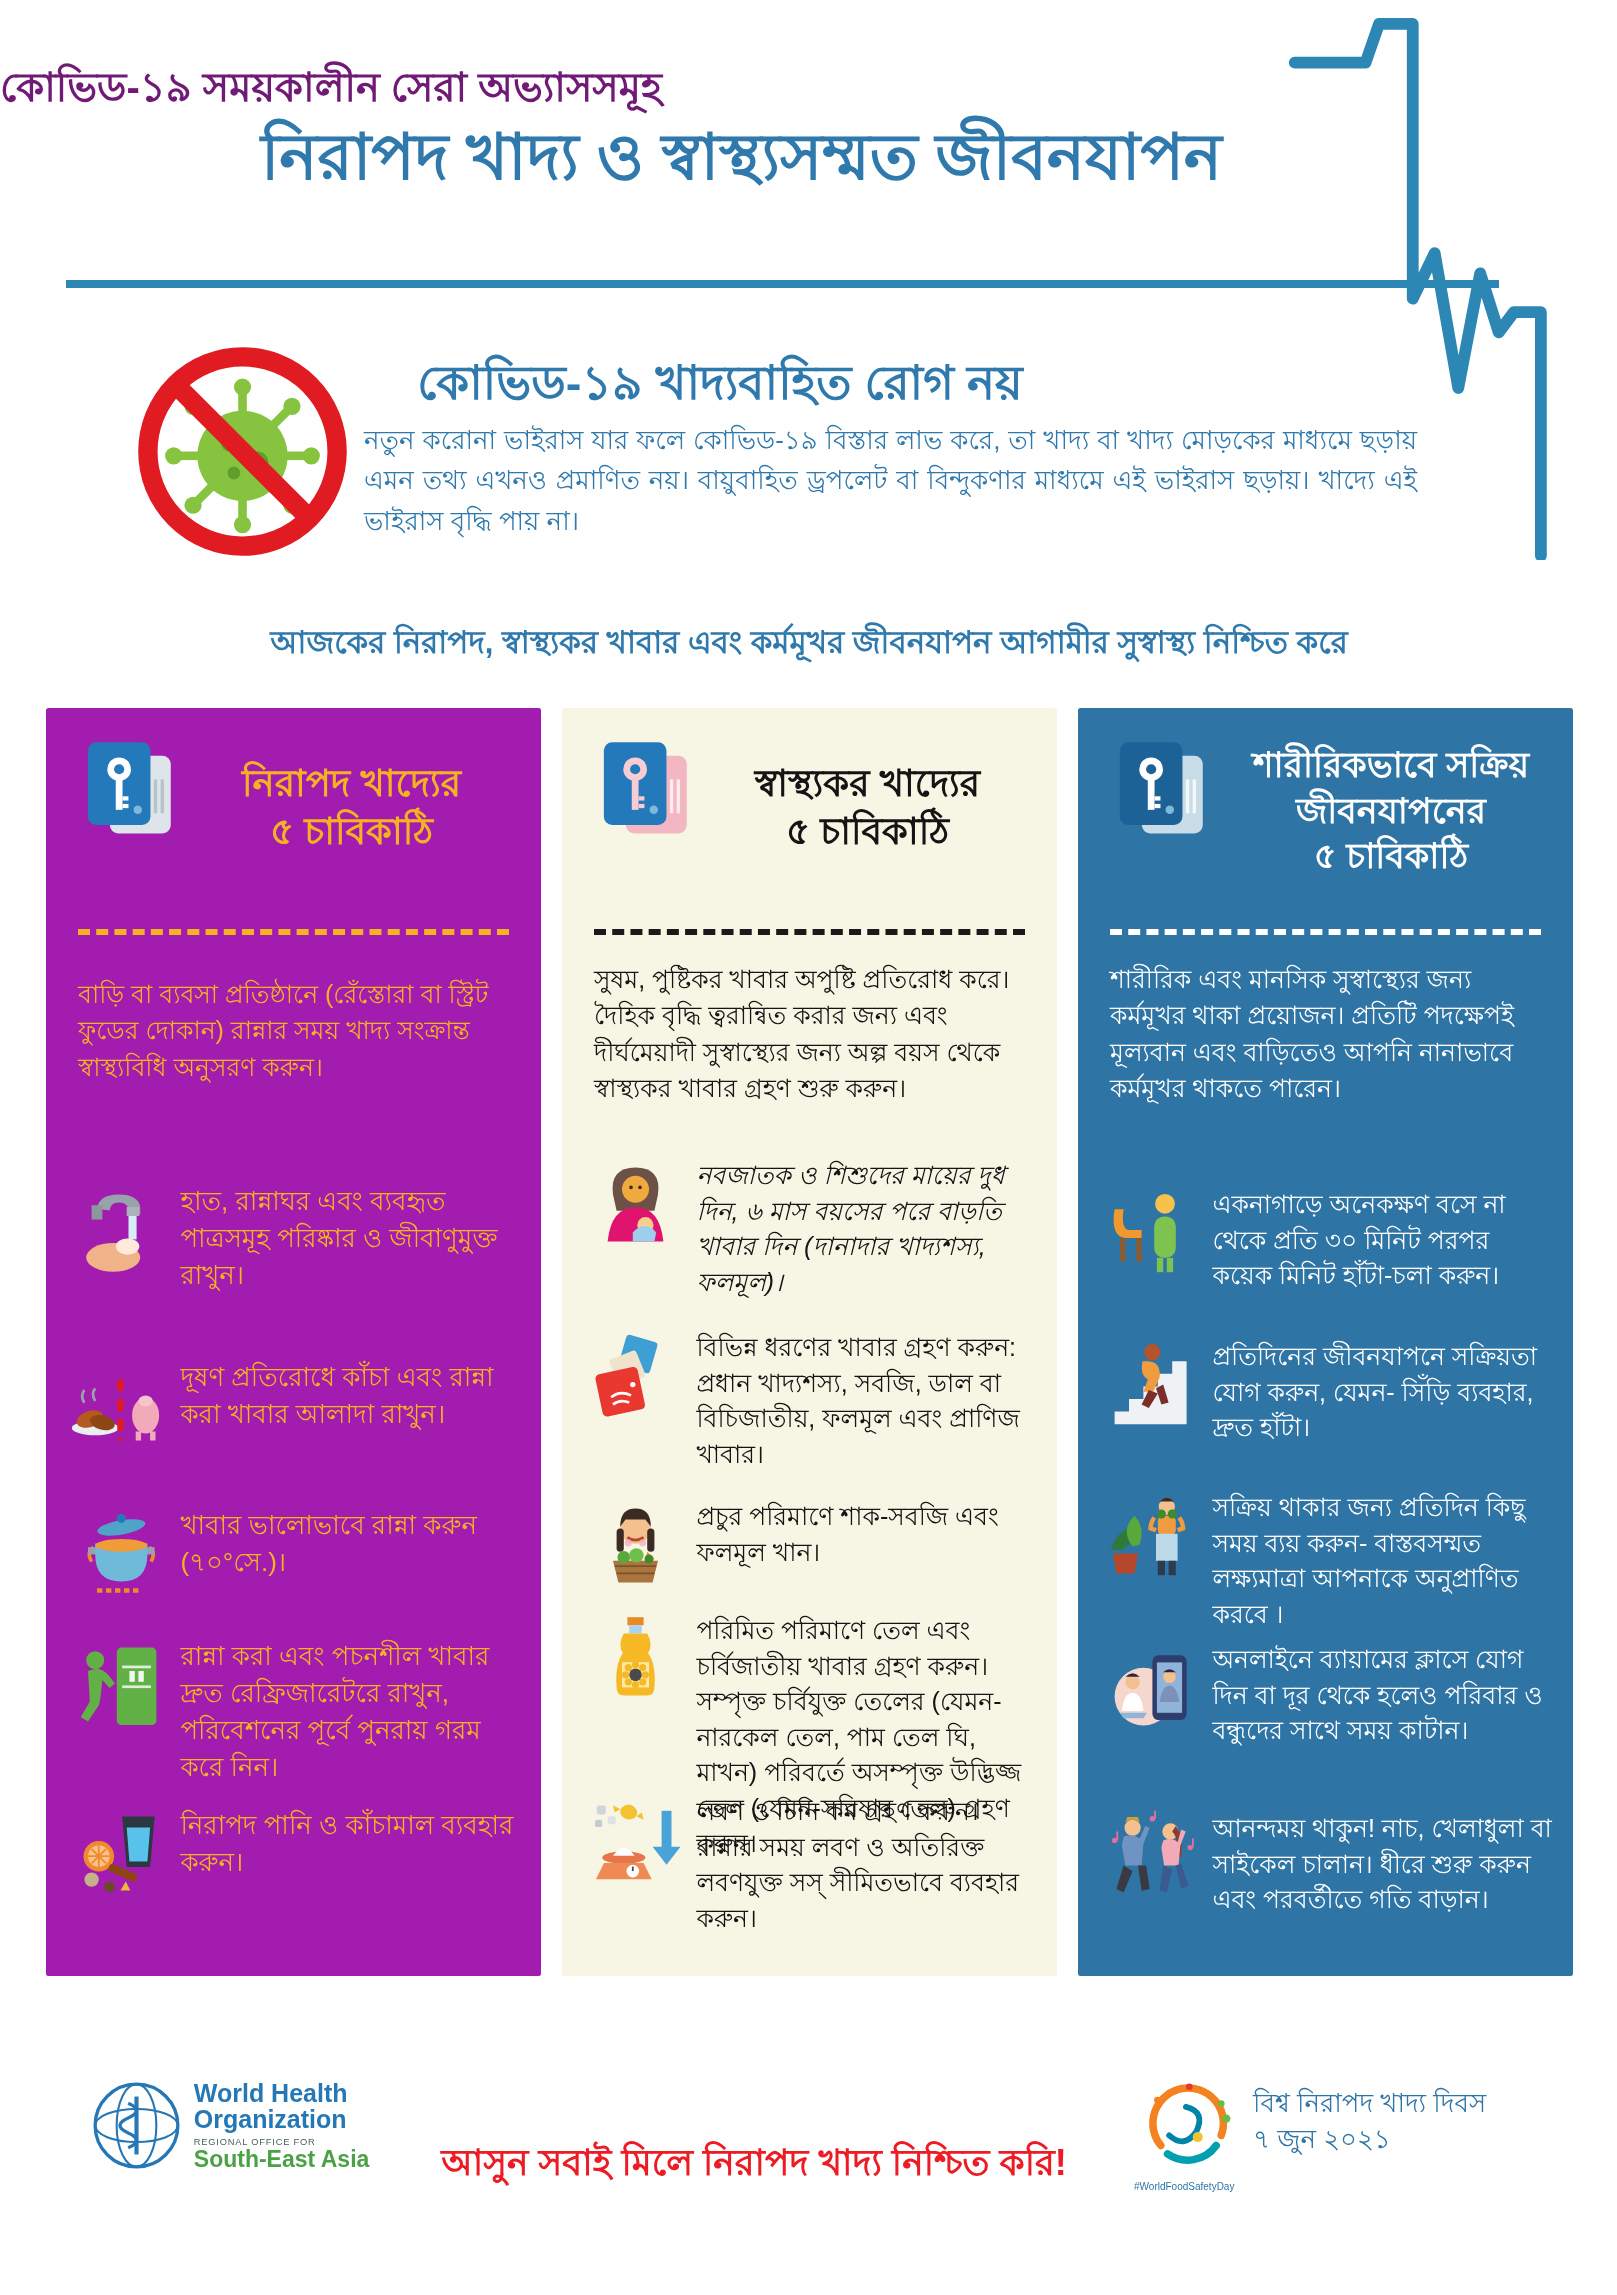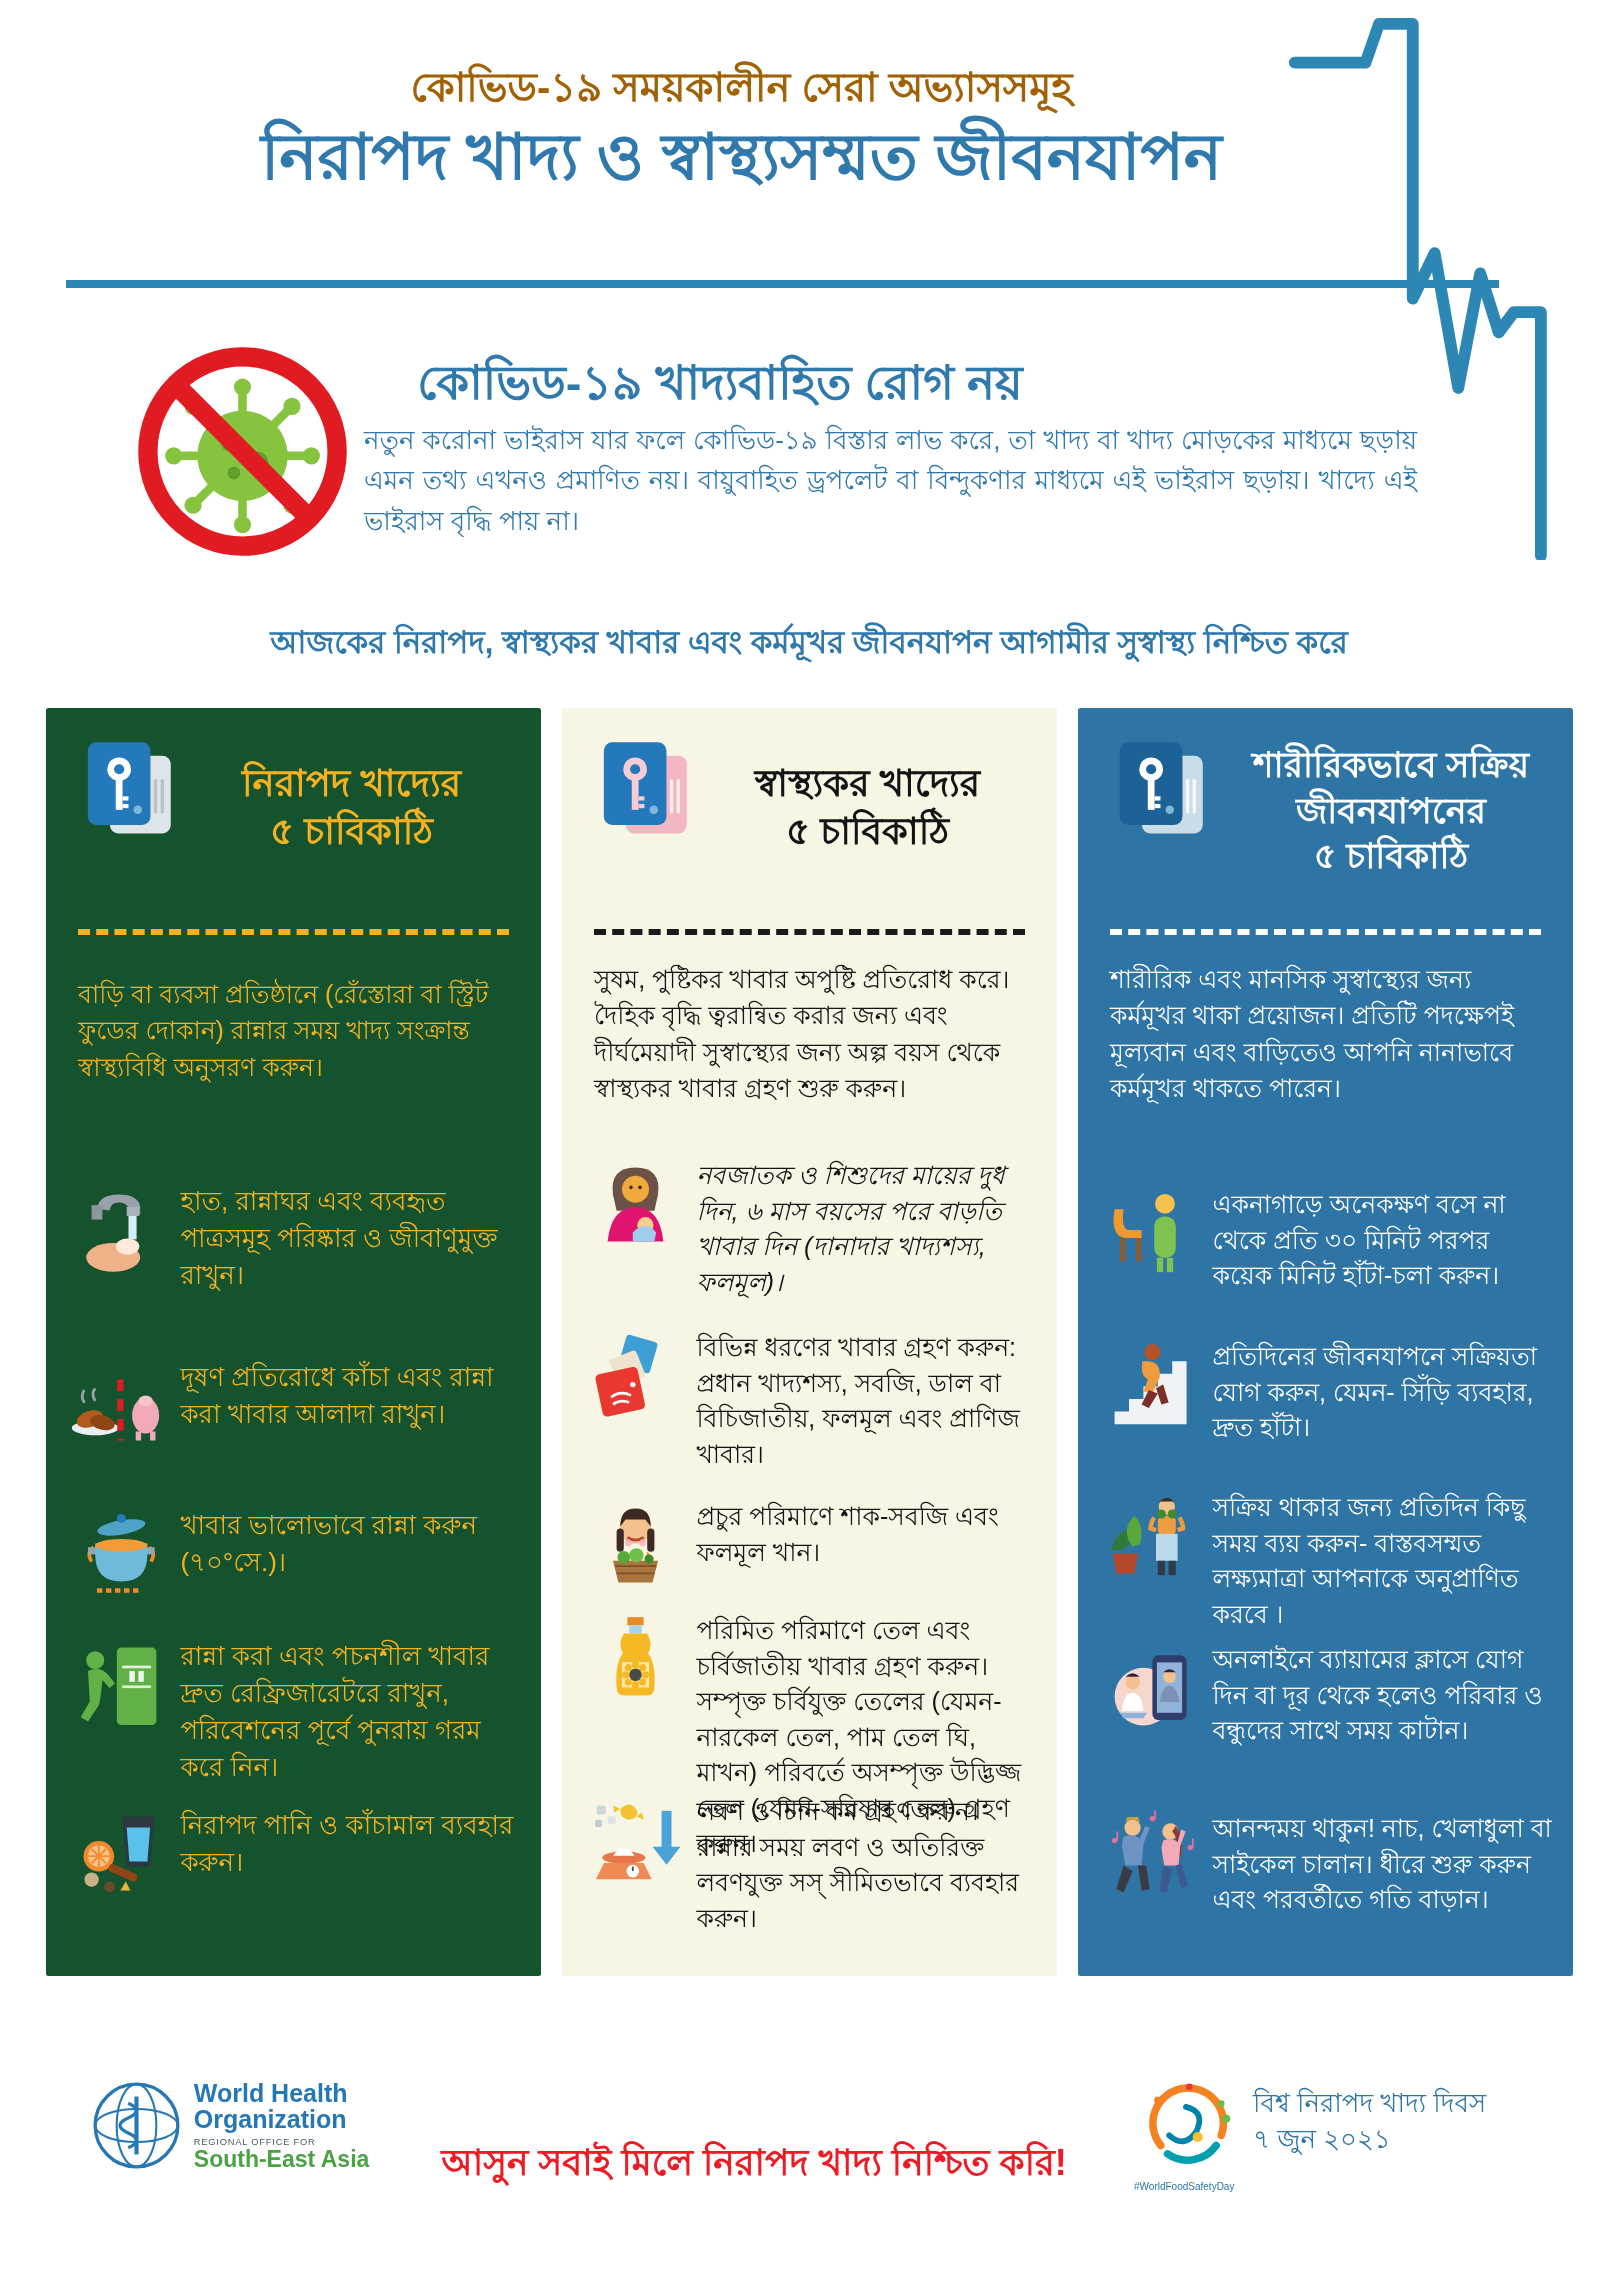--- a/index.html
+++ b/index.html
@@ -1,38 +1,38 @@
 <!DOCTYPE html>
 <html style="font-size:13.5px"><head>
 <meta charset="utf-8">
 <style>
   * { margin:0; padding:0; box-sizing:border-box; }
   body { background:#888; font-family:"Liberation Sans","DejaVu Sans",sans-serif; }
   .page { position:relative; width:1618px; height:2295px; background:#ffffff; overflow:hidden; margin:0 auto; }
 
   
-  .header-line1 { position:absolute; top:56px; left:0; width:1483px; text-align:center;
-                  font-size:40px; font-weight:600; color:#a16207; }
+  .header-line1 { position:absolute; top:56px; left:0; width:1483px; text-align:left;
+                  font-size:40px; font-weight:600; color:#701a75; }
   .header-line2 { position:absolute; top:108px; left:0; width:1483px; text-align:center;
                   font-size:64px; font-weight:800; color:#3079ad; }
   .divider { position:absolute; top:280px; left:66px; width:1433px; height:7.6px; background:#2d87b5; }
   .ecg { position:absolute; left:1288px; top:11.8px; width:322px; height:548px; }
 
   
   .no-virus { position:absolute; left:135px; top:344px; width:215px; height:215px; }
   .notice-heading { position:absolute; left:362px; top:347px; width:716px; text-align:center;
                     font-size:47px; font-weight:700; color:#3079ad; }
   .notice-body { position:absolute; left:364px; top:420px; width:1053px; font-size:26px;
                  line-height:1.55; color:#3079ad; text-align:justify; }
   .tagline { position:absolute; top:618px; left:0; width:1618px; text-align:center;
              font-size:31px; font-weight:700; color:#3079ad; }
 
   
   .column { position:absolute; top:708px; width:495px; height:1268px; border-radius:2.5px; }
-  .col-safe    { left:46px;   background:#14532d; }
+  .col-safe    { left:46px;   background:#a21caf; }
   .col-healthy { left:562px;  background:#f7f6e4; }
   .col-active  { left:1078px; background:#2e74a5; }
 
   .key-icon { position:absolute; top:23.6px; left:30px; width:110px; height:110px; }
   .col-title { position:absolute; top:52px; left:139px; width:333px; text-align:center;
                font-weight:700; line-height:1.3; font-size:37px; }
   .col-safe .col-title { color:#f4b223; }
   .col-healthy .col-title { color:#141414; }
   .col-active .col-title { color:#ffffff; font-size:35px; top:34px; left:138px; width:350px; }
 

